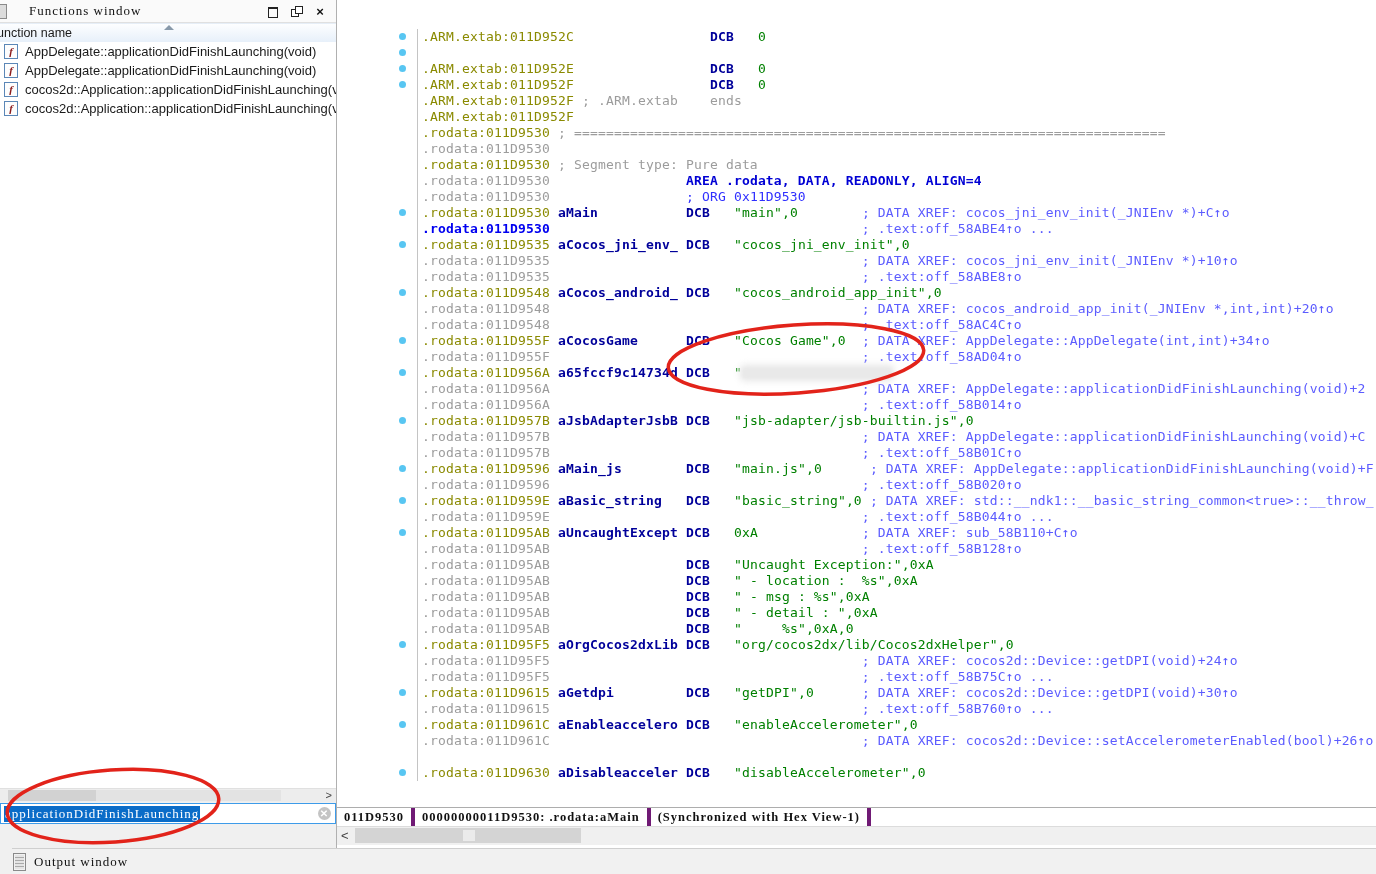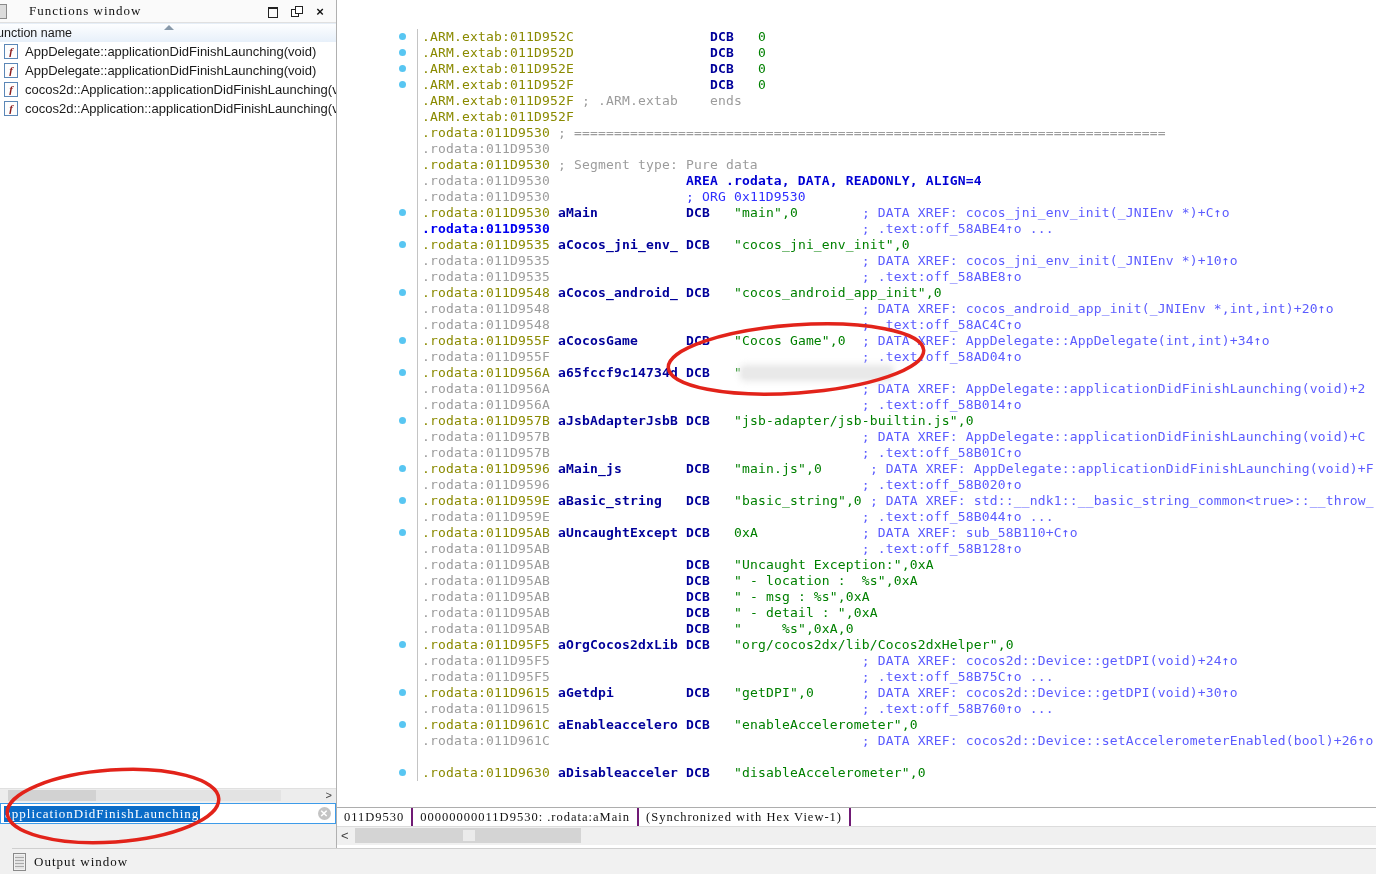--- a/index.html
+++ b/index.html
@@ -83,21 +83,21 @@
   .ct .n,.ct .m{color:var(--name,#00009a);font-weight:bold;}
   .ct .k{color:var(--kw,#0000d4);font-weight:bold;}
   .ct .s{color:var(--str,#008000);}
   .ct .o{color:var(--org,#2f2fff);}
   .ct .x{color:var(--xref,#5c5cff);}
   .bstr{display:inline-block;height:12px;vertical-align:middle;margin-top:-2px;border-radius:3px;
         background:#e9e9e9;box-shadow:0 0 6px 3px #ececec;filter:blur(1.5px);}
   
   .statusbar{position:absolute;left:0;top:807px;width:1039px;height:18px;background:#fff;border-top:1px solid #adadad;
              display:flex;align-items:center;font-size:12.5px;color:#111;overflow:hidden;}
-  .scell{padding:0 7px;border-right:2px solid #701a75;white-space:nowrap;height:100%;display:flex;align-items:center;}
+  .scell{padding:0 7px;border-right:4px solid #701a75;white-space:nowrap;height:100%;display:flex;align-items:center;font-weight:bold;}
   .mhscroll{position:absolute;left:0;top:826px;width:1039px;height:18px;background:#f0f0f0;border-top:1px solid #dcdcdc;}
   .marrow{position:absolute;left:4px;top:0;font-family:"Liberation Sans",sans-serif;font-size:13px;color:#444;line-height:17px;}
   .mthumb{position:absolute;left:18px;top:1px;width:226px;height:15px;background:#d4d4d4;}
   .mgrip{position:absolute;left:108px;top:2px;width:12px;height:11px;background:#ebebeb;}
   
   .outputbar{position:absolute;left:12px;top:848px;width:1376px;height:26px;background:#f1f1f1;border-top:1px solid #cfcfcf;
              display:flex;align-items:center;font-size:13px;color:#111;}
   .outicon{width:9px;height:14px;border:1px solid #8a8a8a;background:#e4e4e4;margin:0 8px 0 1px;
            background-image:repeating-linear-gradient(#aaa 0 1px,transparent 1px 3px);background-clip:content-box;padding:1px;}
   
@@ -180,21 +180,21 @@
           <span class="tclose">✕</span>
         </div>
         <div class="tab" style="width: 152px;">
           <span class="ticon icon-imports"></span>
           <span class="tlabel">Imports</span>
           <span class="tclose">✕</span>
         </div>
       </div>
     <div class="codepane" id="codepane">
         <div class="cl"><div class="gut"><span class="dot"></span></div><div class="ct"><span class="a">.ARM.extab:011D952C</span><span>                 </span><span class="m">DCB</span><span>   </span><span class="s">0</span></div></div>
-        <div class="cl"><div class="gut"><span class="dot"></span></div><div class="ct"><span class="a">.ARM.extab:011D952D</span><span>                 </span><span class="m">DCB</span><span>   </span><span class="s">0</span></div></div>
+        <div class="cl"><div class="gut"><span class="dot"></span></div></div>
         <div class="cl"><div class="gut"><span class="dot"></span></div><div class="ct"><span class="a">.ARM.extab:011D952E</span><span>                 </span><span class="m">DCB</span><span>   </span><span class="s">0</span></div></div>
         <div class="cl"><div class="gut"><span class="dot"></span></div><div class="ct"><span class="a">.ARM.extab:011D952F</span><span>                 </span><span class="m">DCB</span><span>   </span><span class="s">0</span></div></div>
         <div class="cl"><div class="gut"></div><div class="ct"><span class="a">.ARM.extab:011D952F</span><span> </span><span class="g">; .ARM.extab</span><span>    </span><span class="g">ends</span></div></div>
         <div class="cl"><div class="gut"></div><div class="ct"><span class="a">.ARM.extab:011D952F</span></div></div>
         <div class="cl"><div class="gut"></div><div class="ct"><span class="a">.rodata:011D9530</span><span> </span><span class="g">; ==========================================================================</span></div></div>
         <div class="cl"><div class="gut"></div><div class="ct"><span class="g">.rodata:011D9530</span></div></div>
         <div class="cl"><div class="gut"></div><div class="ct"><span class="a">.rodata:011D9530</span><span> </span><span class="g">; Segment type: Pure data</span></div></div>
         <div class="cl"><div class="gut"></div><div class="ct"><span class="g">.rodata:011D9530</span><span>                 </span><span class="k">AREA .rodata, DATA, READONLY, ALIGN=4</span></div></div>
         <div class="cl"><div class="gut"></div><div class="ct"><span class="g">.rodata:011D9530</span><span>                 </span><span class="o">; ORG 0x11D9530</span></div></div>
         <div class="cl"><div class="gut"><span class="dot"></span></div><div class="ct"><span class="a">.rodata:011D9530</span><span> </span><span class="n">aMain</span><span>           </span><span class="m">DCB</span><span>   </span><span class="s">"main",0</span><span>        </span><span class="x">; DATA XREF: cocos_jni_env_init(_JNIEnv *)+C↑o</span></div></div>

